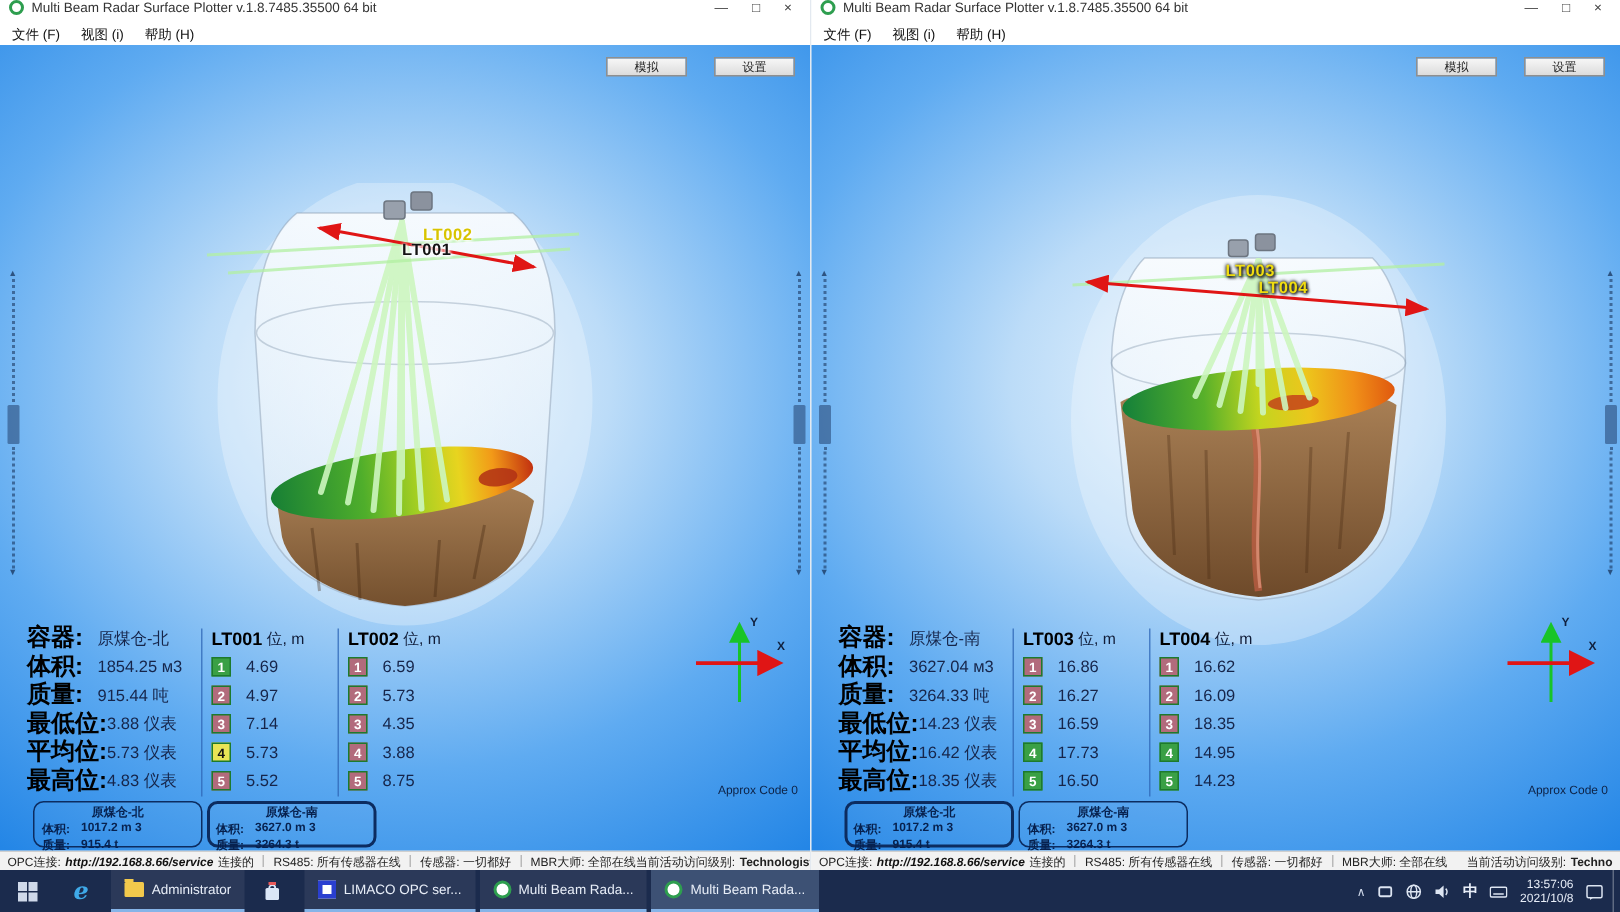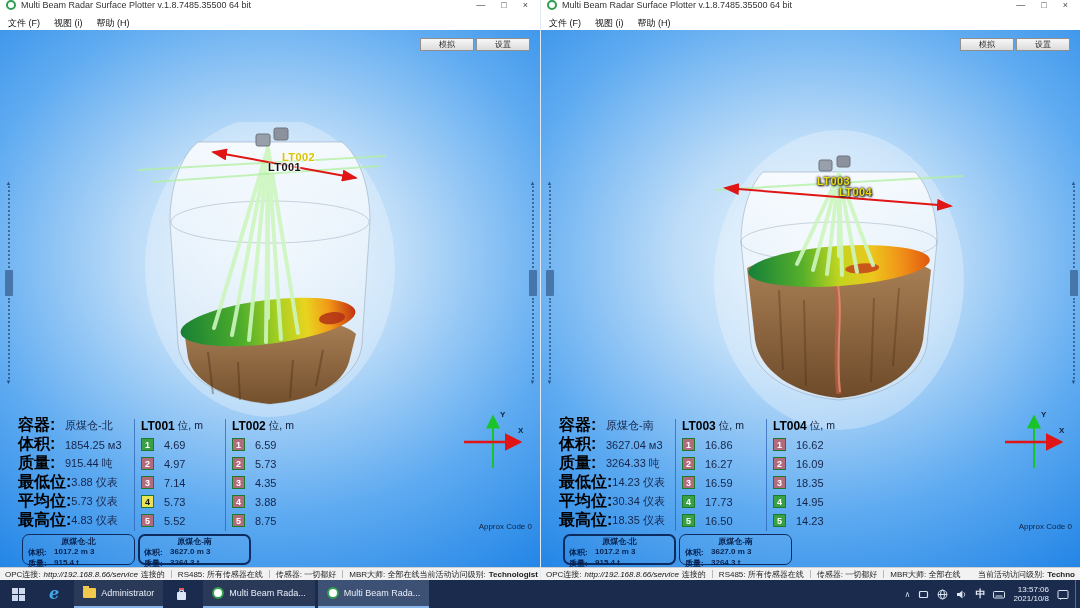--- a/index.html
+++ b/index.html
@@ -11,21 +11,21 @@
   .window{position:absolute;top:0;width:540px;height:580px;display:flex;flex-direction:column;background:#fff}
   #win-right{left:540px;border-left:1px solid #e3e9f0}
   #win-left{left:0}
   .titlebar{height:17px;background:#fff;display:flex;align-items:flex-start;gap:5px;padding:0 6px;flex:0 0 auto}
   .appico{width:10px;height:10px;border:2px solid #2e9e4f;border-radius:50%;flex:0 0 auto}
   .title{flex:1;font-size:9px;color:#333;white-space:nowrap;overflow:hidden}
   .wc{display:flex;gap:16px;padding-right:6px;color:#444;font-size:9px}
   .menubar{height:13px;background:#fff;display:flex;align-items:center;gap:14px;padding:0 8px;font-size:9px;color:#111;flex:0 0 auto}
   .canvas{position:relative;flex:1;overflow:hidden;
     background:radial-gradient(115% 100% at 50% 42%, #ecf6fe 0%, #bcdcf8 22%, #5fabf1 48%, #2486e6 72%, #176fd3 100%);}
-  .topbtns{position:absolute;top:8px;right:10px;display:flex;gap:2px;z-index:6}
+  .topbtns{position:absolute;top:8px;right:10px;display:flex;gap:18px;z-index:6}
   .tbtn{width:54px;height:13px;background:linear-gradient(#f7f7f7,#dcdcdc);border:1px solid #8f8f8f;
     font-size:8px;display:flex;align-items:center;justify-content:center;color:#222}
 
   
   .scene{position:absolute;width:280px;height:320px}
   #win-left .scene{left:118px;top:92px}
   #win-right .scene{left:158px;top:100px}
   .silo-label{position:absolute;font-size:11px;font-weight:bold;letter-spacing:.4px;z-index:4;white-space:nowrap}
   .lbl-dark{color:#141414;text-shadow:0 0 2px #fff,0 0 3px #fff,1px 1px 2px #fff}
   .lbl-yel{color:#d8c400;text-shadow:0 0 2px #fff,0 0 3px #fff,1px 1px 2px #fff}
@@ -65,21 +65,21 @@
   .silobox{width:113px;height:31px;border:1px solid #0c2c60;border-radius:7px;color:#07214e;
            font-size:8px;font-weight:bold;padding:1px 5px;background:rgba(255,255,255,.03)}
   .silobox.c-true{border-width:2px;padding:0 4px}
   .bt{text-align:center}
   .br{display:flex}
   .br .bl{min-width:26px}
 
   
   .statusbar{height:13px;background:#f2f2f2;border-top:1px solid #cfcfcf;display:flex;align-items:center;
     font-size:8px;color:#222;padding:0 5px;white-space:nowrap;overflow:hidden;flex:0 0 auto}
-  .surl{font-weight:normal;font-style:italic;margin:4px 3px;color:#111}
+  .surl{font-weight:bold;font-style:italic;margin:4px 3px;color:#111}
   .vsep{width:1px;height:8px;background:#b9b9b9;margin:0 6px;flex:0 0 auto}
   .sspacer{flex:1}
   .access b{margin-left:3px}
 
   
   .taskbar{position:absolute;left:0;top:580px;width:1080px;height:28px;background:#1b2b4d;display:flex;
            align-items:stretch;color:#e8eef8;z-index:10}
   .tb-btn{display:flex;align-items:center;justify-content:center;padding:0 12px}
   .winlogo{display:grid;grid-template-columns:6px 6px;grid-template-rows:6px 6px;gap:1px}
   .winlogo i{background:#cfd9ea}
@@ -439,21 +439,21 @@
           <div class="irow">
               <span class="ilabel">质量:</span>
               <span class="ival">3264.33 吨</span>
             </div>
           <div class="irow">
               <span class="ilabel">最低位:</span>
               <span class="ival">14.23 仪表</span>
             </div>
           <div class="irow">
               <span class="ilabel">平均位:</span>
-              <span class="ival">30.34 仪表</span>
+              <span class="ival">16.42 仪表</span>
             </div>
           <div class="irow">
               <span class="ilabel">最高位:</span>
               <span class="ival">18.35 仪表</span>
             </div>
         </div>
         <div class="colsep"></div>
         <div class="sensor-col">
           <div class="shead">
               <b>LT003</b>
@@ -587,20 +587,24 @@
       <span class="tb-label">Administrator</span>
     </div>
     <div class="tb-btn">
       <svg width="13" height="13" viewBox="0 0 13 13">
         <rect x="2" y="4" width="9" height="8" rx="1" fill="#dbe7f7"></rect>
         <path d="M4.5,4 C4.5,1.5 8.5,1.5 8.5,4" fill="none" stroke="#dbe7f7" stroke-width="1.2"></path>
         <rect x="4" y="0" width="5" height="2" fill="#e85a5a"></rect>
       </svg>
     </div>
     <div class="tb-app">
+      <span class="limaco-ico"></span>
+      <span class="tb-label">LIMACO OPC ser...</span>
+    </div>
+    <div class="tb-app">
       <span class="mbr-ico"></span>
       <span class="tb-label">Multi Beam Rada...</span>
     </div>
     <div class="tb-app active">
       <span class="mbr-ico"></span>
       <span class="tb-label">Multi Beam Rada...</span>
     </div>
 
     <div class="tray">
       <span class="chev">∧</span>

